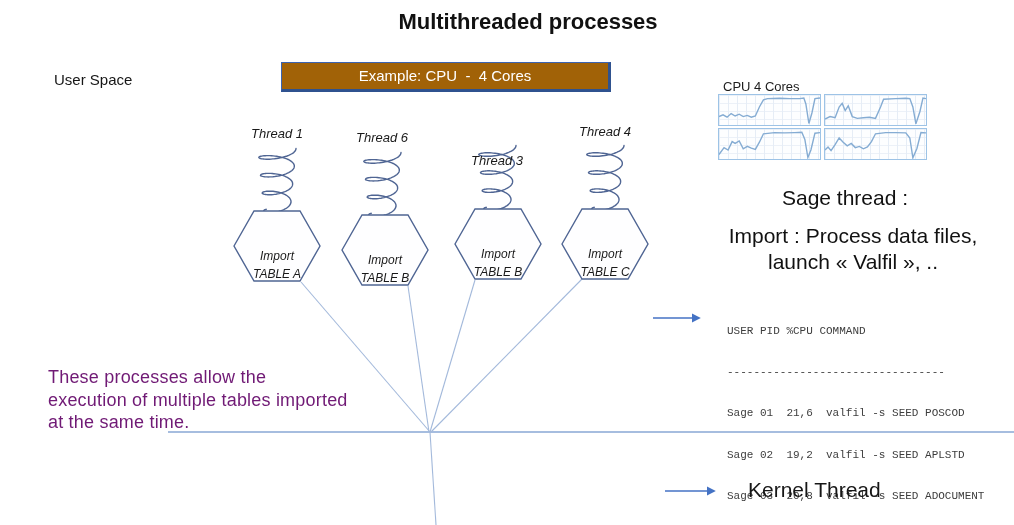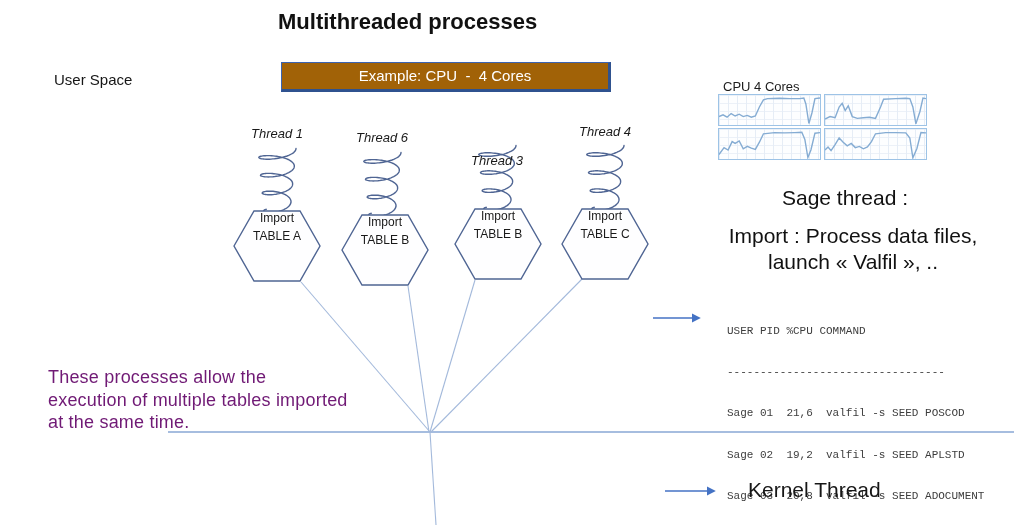--- a/index.html
+++ b/index.html
@@ -1,21 +1,21 @@
 <!DOCTYPE html>
 <html><head>
 <meta charset="utf-8">
 <style>
   html,body{margin:0;padding:0;background:#ffffff;}
   .stage{
     position:relative; width:1014px; height:525px; background:#ffffff;
     font-family:"Liberation Sans", sans-serif; color:#161616; overflow:hidden;
   }
   .abs{position:absolute;}
-  .slide-title{left:278px; top:9px; width:500px; 
+  .slide-title{left:278px; top:9px; width:500px; text-align:center;
     font-size:22px; font-weight:600; color:#111;}
   .space-label{font-size:15px; color:#161616;}
   .user-space{left:54px; top:71px;}
   .kernel-space{left:58px; top:477px;}
   .kernel-thread{left:748px; top:478px; font-size:21px;}
   .banner{
     left:281px; top:62px; width:326px; height:26px;
     background:#a16207; color:#ffffff; font-size:15px; text-align:center;
     line-height:26px; white-space:pre;
     border-top:1px solid #3C63B0; border-left:1px solid #3C63B0;
@@ -29,22 +29,22 @@
     background-image:
       repeating-linear-gradient(to right, #E6EDF6 0 1px, transparent 1px 9px),
       repeating-linear-gradient(to bottom, #ECF1F8 0 1px, transparent 1px 8px);
   }
   .cpu-cell svg{display:block; width:100%; height:100%;}
   .thread-label{font-size:13px; color:#1a1a1a; width:70px; text-align:center;font-style:italic;}
   .hex{width:88px; height:72px;}
   .hex svg{position:absolute; left:0; top:0;}
   .hex .hex-text{
     position:absolute; inset:0; display:flex; flex-direction:column;
-    align-items:center; justify-content:flex-start; gap:3px;
-    font-size:12px; line-height:15px; color:#1a1a1a; padding-top:1px;
+    align-items:center; justify-content:flex-end; gap:3px;
+    font-size:12px; line-height:15px; color:#1a1a1a; padding-top:1px;font-style:italic;
   }
   .ut-heading{left:700px; top:186px; width:290px; text-align:center; font-size:21px; color:#111;}
   .ut-line{width:330px; text-align:center; font-size:21px; color:#111;}
   .ut-line1{left:688px; top:224px;}
   .ut-line2{left:688px; top:250px;}
   .terminal{
     left:727px; top:297px;
     font-family:"Liberation Mono","DejaVu Sans Mono", monospace;
     font-size:11px; line-height:13.8px; color:#3d3d3d; white-space:pre;
   }

